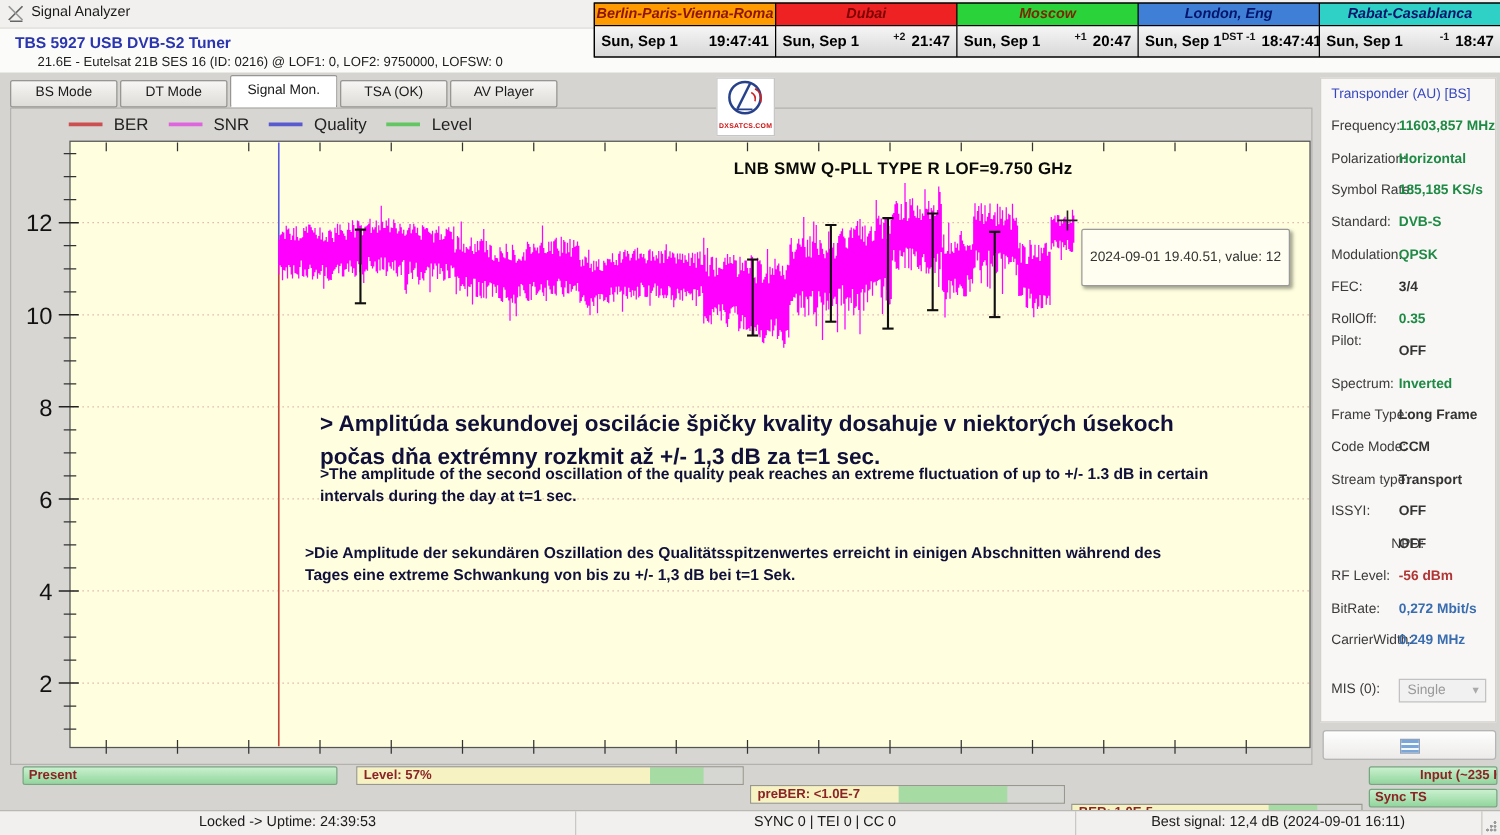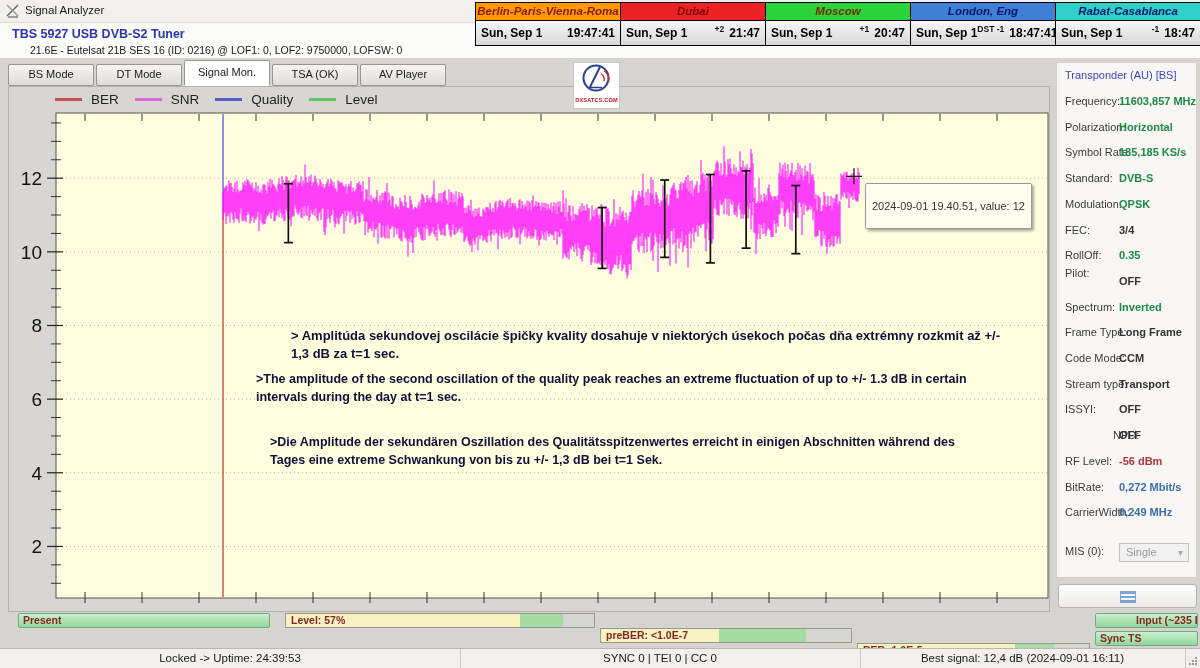--- a/index.html
+++ b/index.html
@@ -30,23 +30,23 @@
   .tab.active{height:24px;background:#fff;line-height:23px;border-bottom-color:#fff;}
   
   .chart-wrap{position:absolute;left:8px;top:86px;width:1042px;height:526px;background:#d7d6d3;border:1px solid #b3b2ae;box-sizing:border-box;}
   .legend{position:absolute;left:46px;top:3px;height:18px;display:flex;align-items:center;z-index:3;}
   .leg-item{display:flex;align-items:center;margin-right:16px;}
   .leg-line{width:27px;height:3px;margin-right:9px;}
   .leg-label{font-size:13.5px;color:#222;}
   #chart-svg{position:absolute;left:0;top:0;}
   .anno{position:absolute;color:#10103a;font-weight:bold;z-index:4;}
   .anno-lnb{left:578px;top:40px;font-size:13.5px;color:#0a0a0a;letter-spacing:.2px;}
-  .anno-sk{left:247px;top:240px;width:714px;font-size:13px;line-height:1.42;margin-left:35px;}
+  .anno-sk{left:247px;top:240px;width:714px;font-size:18px;line-height:1.42;}
   .anno-en{left:247px;top:284px;width:714px;font-size:12.5px;line-height:1.42;}
-  .anno-de{left:261px;top:347px;width:714px;font-size:12.5px;line-height:1.42;}
+  .anno-de{left:235px;top:347px;width:714px;font-size:12.5px;line-height:1.42;}
   .tooltip{position:absolute;left:856px;top:96px;background:#fffef0;border:1px solid #9a9a9a;box-shadow:2px 2px 3px rgba(0,0,0,.35);font-size:11px;color:#333;padding:16px 6px;border-radius:2px;z-index:5;white-space:nowrap;}
   
   .logo{position:absolute;left:573px;top:62px;width:47px;height:47px;background:#fff;border:1px solid #c6c6c6;z-index:9;text-align:center;box-sizing:border-box;}
   .logo-text{font-size:5.5px;font-weight:bold;color:#cc1111;margin-top:-3px;letter-spacing:.2px;}
   
   .sidebar{position:absolute;left:1056px;top:62px;width:141px;height:516px;background:#f8f7f5;border:1px solid #d4d1cc;box-sizing:border-box;z-index:2;}
   .sb-title{position:absolute;left:8px;top:6px;font-size:11px;color:#3748bf;}
   .sb-label{position:absolute;left:8px;font-size:11px;color:#3a3a3a;white-space:nowrap;text-align:right;}
   .sb-val{position:absolute;left:62px;font-size:11px;font-weight:bold;white-space:nowrap;}
   .v-green{color:#1e8a45}.v-dark{color:#333}.v-red{color:#b03535}.v-blue{color:#3a6db0}
@@ -253,20 +253,21 @@
       <line x1="696.8870000000001" y1="175.88230827638574" x2="705.8870000000001" y2="175.88230827638574" stroke="#101010" stroke-width="1.7"></line>
       <line x1="737.135" y1="83.81700835231588" x2="737.135" y2="161.15186028853455" stroke="#101010" stroke-width="1.7"></line>
       <line x1="732.635" y1="83.81700835231588" x2="741.635" y2="83.81700835231588" stroke="#101010" stroke-width="1.7"></line>
       <line x1="732.635" y1="161.15186028853455" x2="741.635" y2="161.15186028853455" stroke="#101010" stroke-width="1.7"></line>
       <line x1="786.785" y1="98.54745634016702" x2="786.785" y2="166.67577828397876" stroke="#101010" stroke-width="1.7"></line>
       <line x1="782.285" y1="98.54745634016702" x2="791.285" y2="98.54745634016702" stroke="#101010" stroke-width="1.7"></line>
       <line x1="782.285" y1="166.67577828397876" x2="791.285" y2="166.67577828397876" stroke="#101010" stroke-width="1.7"></line>
       <line x1="836.9748" y1="89.34092634776002" x2="852.9748" y2="89.34092634776002" stroke="#222" stroke-width="1.3"></line>
       <line x1="844.9748" y1="81.34092634776002" x2="844.9748" y2="97.34092634776002" stroke="#222" stroke-width="1.3"></line>
     </svg>
+  <div class="anno anno-lnb">LNB SMW Q-PLL TYPE R  LOF=9.750 GHz</div>
   <div class="anno anno-sk">&gt; Amplitúda sekundovej oscilácie špičky kvality dosahuje v niektorých úsekoch počas dňa extrémny rozkmit až +/- 1,3 dB za t=1 sec.</div>
   <div class="anno anno-en">&gt;The amplitude of the second oscillation of the quality peak reaches an extreme fluctuation of up to +/- 1.3 dB in certain intervals during the day at t=1 sec.</div>
   <div class="anno anno-de">&gt;Die Amplitude der sekundären Oszillation des Qualitätsspitzenwertes erreicht in einigen Abschnitten während des Tages eine extreme Schwankung von bis zu +/- 1,3 dB bei t=1 Sek.</div>
   <div class="tooltip">2024-09-01 19.40.51, value: 12</div>
 </div>
 
 <div class="logo">
   <svg width="36" height="33" viewBox="0 0 36 33">
     <circle cx="17" cy="15" r="12.5" stroke="#27408b" stroke-width="2" fill="#fdfdfd"></circle>
     <line x1="11" y1="24" x2="21" y2="4" stroke="#27408b" stroke-width="2"></line>

